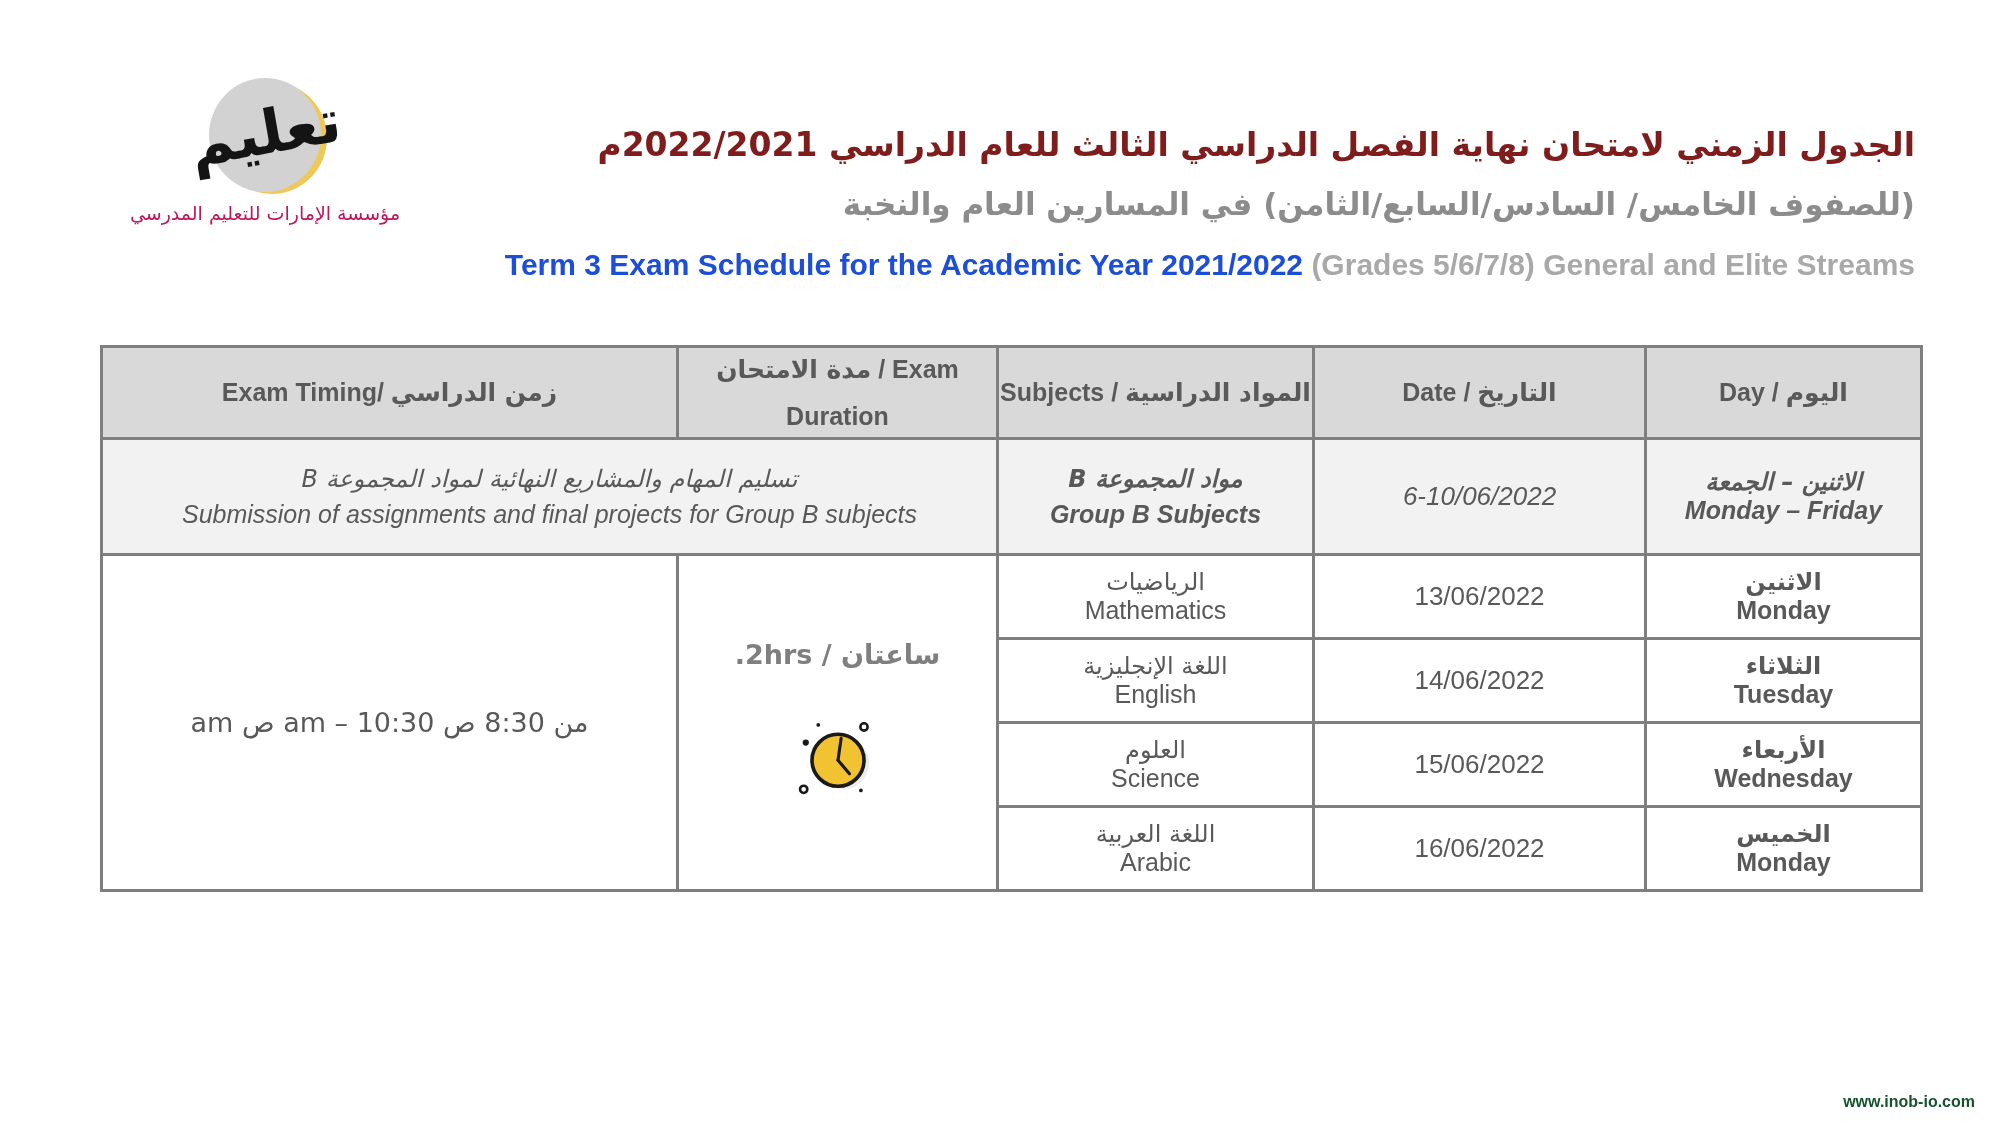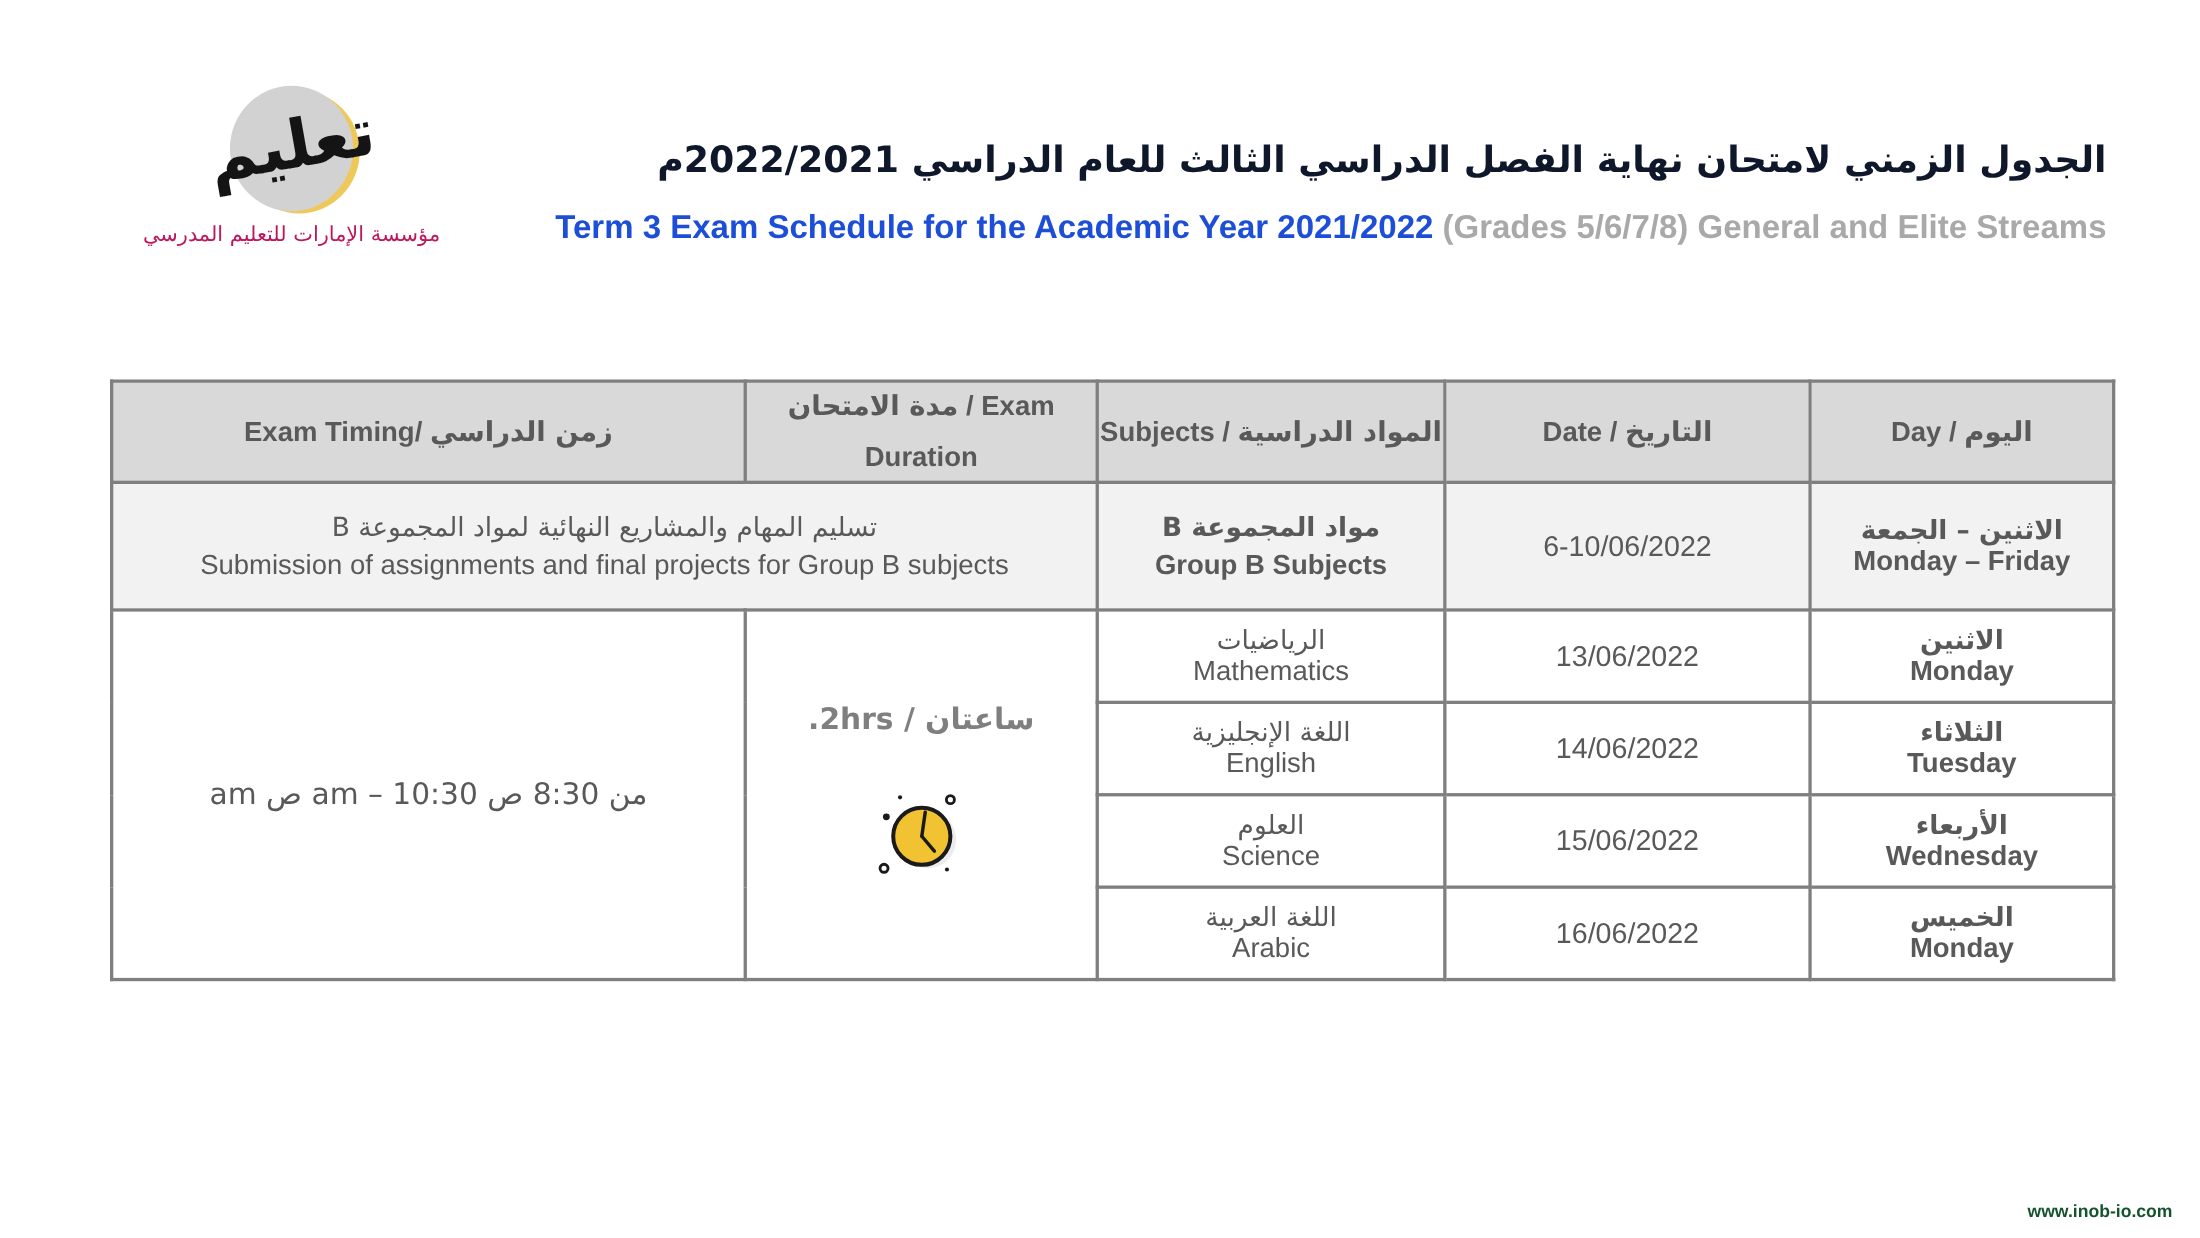--- a/index.html
+++ b/index.html
@@ -15,37 +15,37 @@
   }
   .logo-callig{
     position:absolute;left:50%;top:50%;transform:translate(-50%,-54%) rotate(-10deg);
     font-weight:bold;font-size:60px;color:#141414;font-family:"DejaVu Sans",sans-serif;
     line-height:1;
   }
   .logo-ar{margin-top:10px;font-size:19px;color:#be185d;font-family:"DejaVu Sans",sans-serif;}
   .logo-en{margin-top:2px;font-size:14.5px;color:#8a8a8a;letter-spacing:1.1px;font-weight:bold;}
   
   .title-block{position:absolute;right:85px;top:125px;text-align:right;}
-  .title-ar1{font-size:33px;font-weight:bold;color:#0f172a;font-family:"DejaVu Sans",sans-serif;}
+  .title-ar1{font-size:33px;font-weight:bold;color:#7f1d1d;font-family:"DejaVu Sans",sans-serif;}
   .title-ar2{margin-top:22px;font-size:31px;font-weight:bold;color:#8c8c8c;font-family:"DejaVu Sans",sans-serif;}
   .title-en{margin-top:26px;font-size:30px;font-weight:bold;}
   .title-en .dark{color:#1d4ed8;}
   .title-en .light{color:#a9a9a9;}
   
   table.schedule{
     position:absolute;left:100px;top:345px;width:1820px;
     border-collapse:collapse;table-layout:fixed;
   }
   table.schedule td,table.schedule th{
     border:3px solid #7f7f7f;text-align:center;vertical-align:middle;
     color:#595959;padding:0;overflow:hidden;
   }
   tr.hdr{height:92px;}
   tr.hdr th{background:#d9d9d9;font-size:25px;font-weight:bold;}
-  tr.groupb{height:116px;}
+  tr.groupb{height:116px;font-style:italic;}
   tr.groupb td{background:#f2f2f2;}
   tr.exam{height:84px;}
   .two-line{display:flex;flex-direction:column;justify-content:space-between;align-items:center;
     padding:9px 4px;box-sizing:border-box;height:100%;}
   .two-line.tight{justify-content:center;gap:7px;}
   .hline{display:flex;flex-direction:column;gap:18px;align-items:center;}
   .ar{font-family:"DejaVu Sans",sans-serif;}
   .cell-ar{font-size:24px;}
   .cell-en{font-size:25px;}
   .bold{font-weight:bold;}
@@ -65,20 +65,21 @@
 
 <div class="logo-wrap">
   <div class="logo-circle">
     <div class="logo-callig ar">تعليم</div>
   </div>
   <div class="logo-ar" dir="rtl">مؤسسة الإمارات للتعليم المدرسي</div>
 </div>
 
 <div class="title-block">
   <div class="title-ar1" dir="rtl">الجدول الزمني لامتحان نهاية الفصل الدراسي الثالث للعام الدراسي 2022/2021م</div>
+  <div class="title-ar2" dir="rtl">(للصفوف الخامس/ السادس/السابع/الثامن) في المسارين العام والنخبة</div>
   <div class="title-en"><span class="dark">Term 3 Exam Schedule for the Academic Year 2021/2022</span><span class="light"> (Grades 5/6/7/8) General and Elite Streams</span></div>
 </div>
 
 <table class="schedule">
   <colgroup>
     <col style="width:576px">
       <col style="width:320px">
       <col style="width:316px">
     <col style="width:332px">
       <col style="width:276px">

